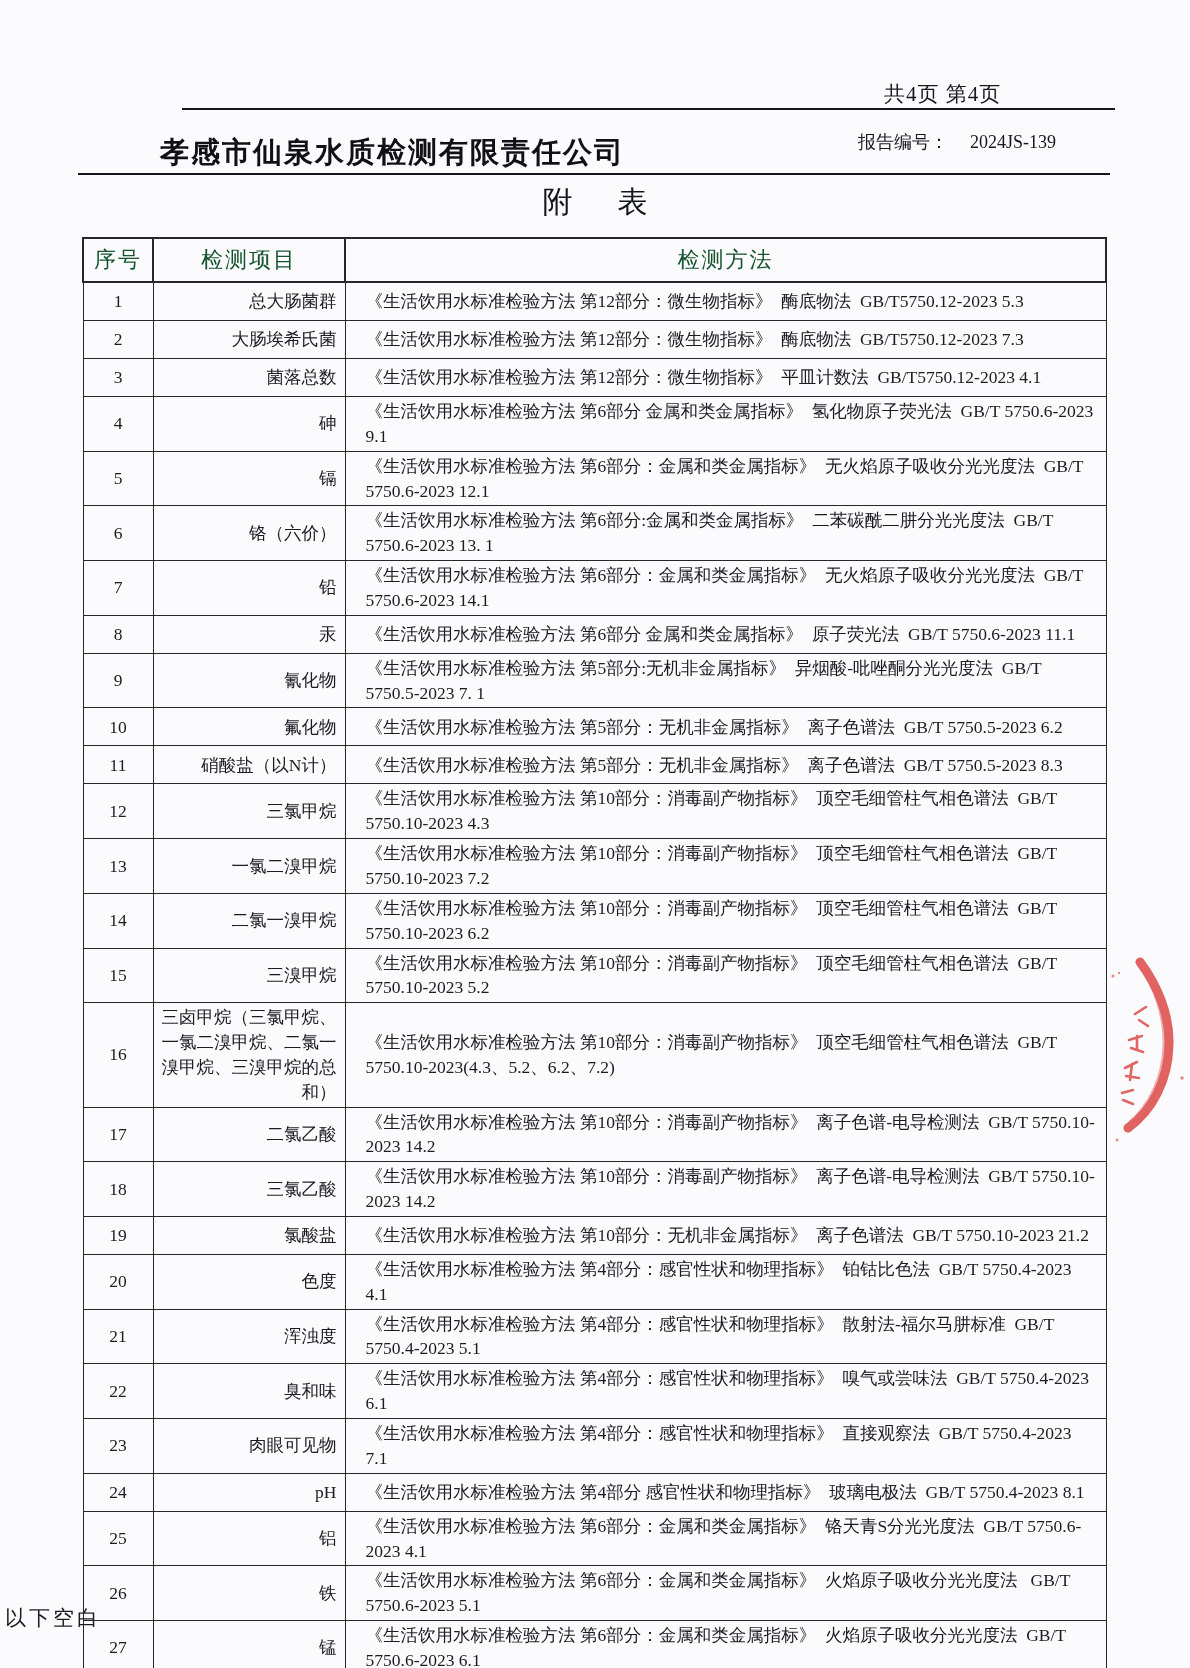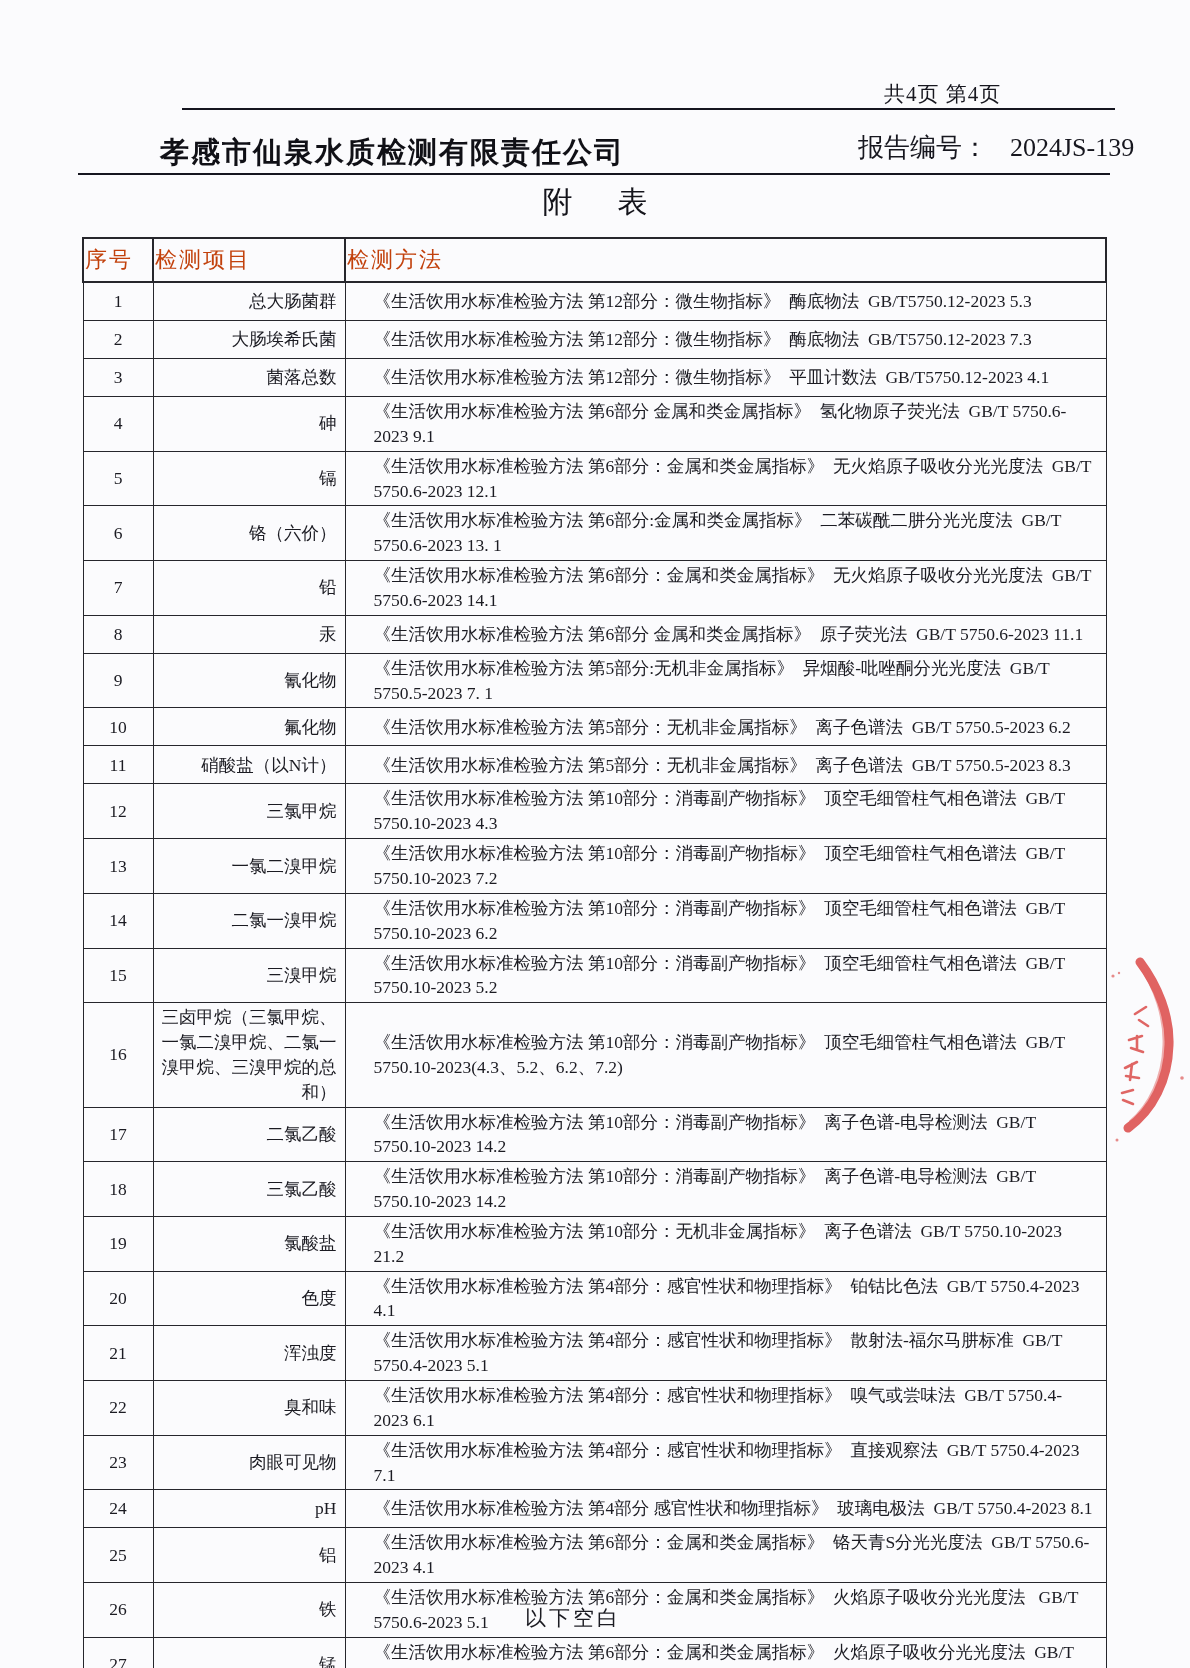--- a/index.html
+++ b/index.html
@@ -23,21 +23,21 @@
     position:absolute;top:108px;left:182px;width:933px;height:2px;
     background:#15151f;
   }
   .company{
     position:absolute;top:117px;left:160px;
     font-family:"Liberation Sans","DejaVu Sans",sans-serif;
     font-weight:700;font-size:29px;letter-spacing:2px;color:#101016;margin-top:16px;
   }
   .report-no{
     position:absolute;top:130px;left:858px;
-    font-size:26px;color:#17171f;white-space:pre;
+    font-size:18px;color:#17171f;white-space:pre;
   }
   .report-no .val{margin-left:22px;}
   .rule-mid{
     position:absolute;top:173px;left:78px;width:1032px;height:2px;
     background:#15151f;
   }
   .doc-title{
     position:absolute;top:182px;left:0;width:1190px;
     text-align:center;font-size:30px;font-weight:400;
     white-space:pre;color:#14141b;
@@ -49,30 +49,30 @@
   }
   table.report col.no{width:70px;}
   table.report col.item{width:192px;}
   table.report col.method{width:761px;}
   table.report th,table.report td{
     border:1.6px solid #26262c;
     vertical-align:middle;
   }
   table.report thead th{
     height:40px;font-size:22px;font-weight:500;
-    letter-spacing:2px;text-align:left;color:#c2410c;
+    letter-spacing:2px;text-align:center;color:#14532d;
     border-width:2px;
   }
   table.report td{height:33px;font-size:17.5px;line-height:1.42;color:#1b1b22;}
   td.c-no{text-align:center;font-size:18px;}
   td.c-item{text-align:right;padding:2px 8px;}
-  td.c-method{text-align:left;padding:2px 10px 2px 28px;white-space:pre-wrap;}
+  td.c-method{text-align:left;padding:2px 10px 2px 20px;white-space:pre-wrap;}
   .footer-note{
-    position:absolute;top:1604px;left:13px;width:1120px;
-    text-align:center;font-size:21px;letter-spacing:3px;color:#1b1b22;
+    position:absolute;top:1604px;left:5px;width:1120px;
+    text-align:left;font-size:21px;letter-spacing:3px;color:#1b1b22;
   }
   .stamp{
     position:absolute;left:1095px;top:928px;width:95px;height:235px;
     overflow:visible;pointer-events:none;
   }
 </style>
 </head>
 <body>
 
 <div class="page">

